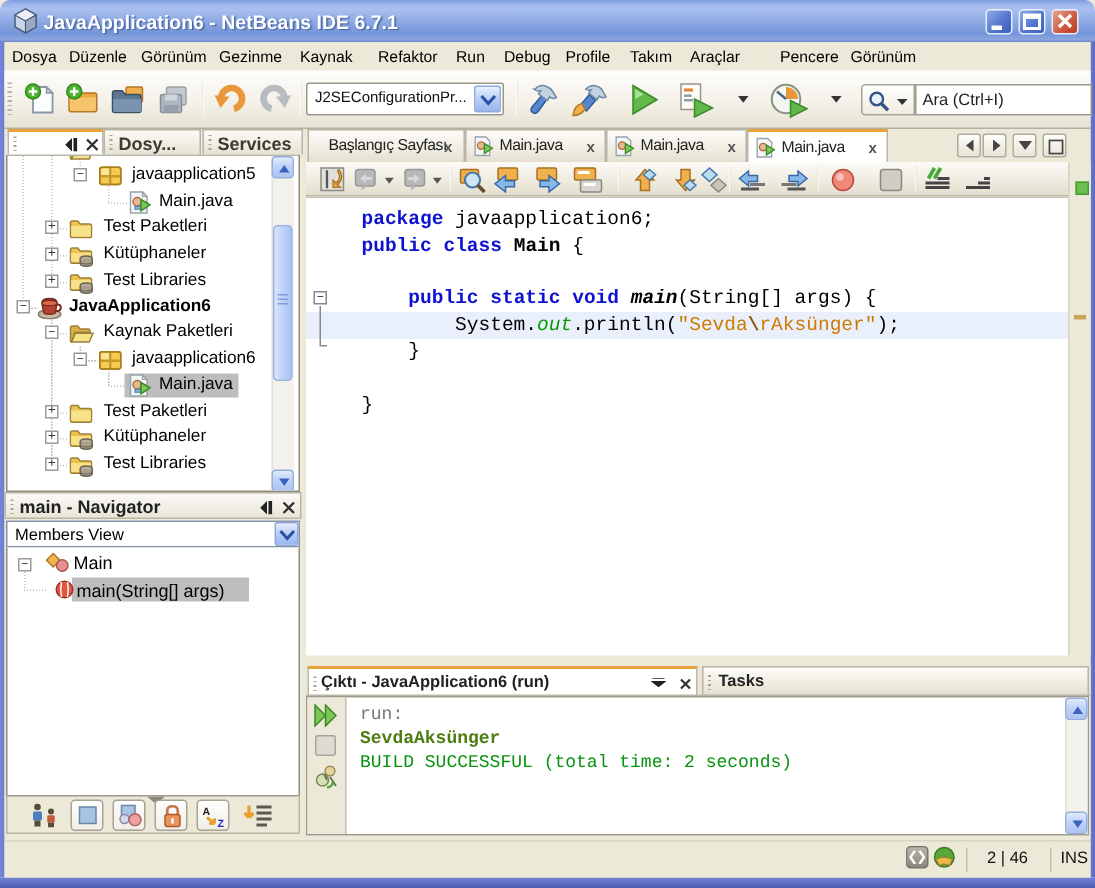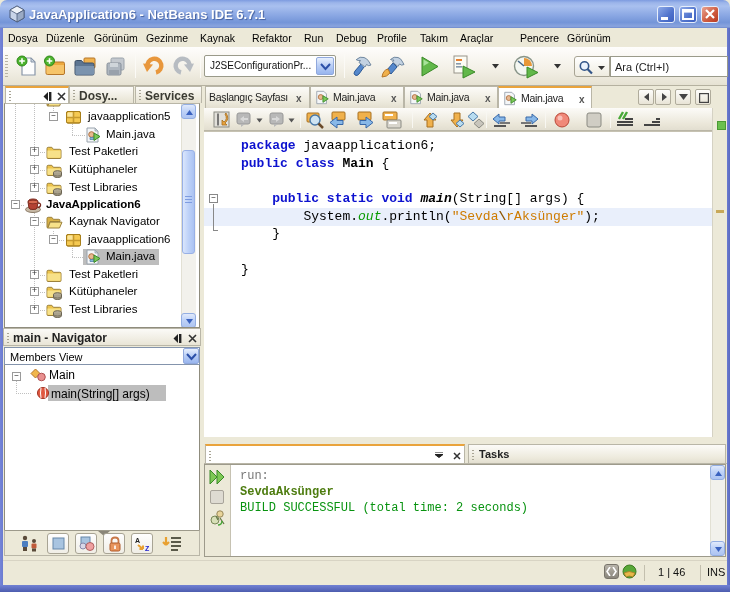--- a/index.html
+++ b/index.html
@@ -360,21 +360,21 @@
 <path d="M3 5 q0 -3 5 -3 q5 0 5 3 l-1 6 q0 1.5 -4 1.5 q-4 0 -4 -1.5z" fill="#b44233" stroke="#7a2a1e"></path>
 <ellipse cx="8" cy="5" rx="5" ry="1.8" fill="#d86a50" stroke="#7a2a1e" stroke-width="0.8"></ellipse>
 <path d="M13 6 q3 0 2.5 2.5 q-0.4 2 -3 2" fill="none" stroke="#7a2a1e" stroke-width="1.3"></path>
           </svg>
           <span class="abs" style="left:46px; top:94px; font-size:11.5px; font-weight:bold;">JavaApplication6</span>
       <div class="tog" style="left:30px; top:113px;">–</div>
           <svg class="abs" style="left:46px;top:111px;" width="17" height="14" viewBox="0 0 17 14">
 <path d="M1 12.5 V3.5 q0-1.2 1.2-1.2 h3.6 l1.6 2 h5.4 q1.2 0 1.2 1.2 v1 H4 L1.8 13z" fill="#d9b145" stroke="#9c813c"></path>
 <path d="M4.2 7.2 H16 L13.5 13 H1.8 z" fill="#f7e189" stroke="#9c813c"></path>
           </svg>
-          <span class="abs" style="left:69px; top:111px; font-size:11.5px; ">Kaynak Navigator</span>
+          <span class="abs" style="left:69px; top:111px; font-size:11.5px; ">Kaynak Paketleri</span>
       <div class="tog" style="left:49px; top:131px;">–</div>
           <svg class="abs" style="left:65px;top:128px;" width="17" height="16" viewBox="0 0 17 16">
 <rect x="1.5" y="2.5" width="14" height="11.5" rx="1.5" fill="#f5c952" stroke="#a87f1a"></rect>
 <rect x="2.5" y="3.5" width="5.5" height="4.5" fill="#fbe59a"></rect>
 <path d="M8.5 2.5 V14 M1.5 8.5 H15.5" stroke="#c79a2e" stroke-width="1.6"></path>
 <rect x="1.5" y="2.5" width="14" height="11.5" rx="1.5" fill="none" stroke="#a87f1a"></rect>
           </svg>
           <span class="abs" style="left:88px; top:129px; font-size:11.5px; ">javaapplication6</span>
       <div class="tsel" style="left:83px; top:145px; width:76px;"></div>
       <svg class="abs" style="left:85px;top:145px;" width="17" height="16" viewBox="0 0 17 16">
@@ -503,21 +503,21 @@
         <rect x="9" y="2" width="10" height="2" fill="#5a5a4a"></rect>
           <rect x="9" y="6" width="10" height="2" fill="#5a5a4a"></rect>
           <rect x="9" y="10" width="10" height="2" fill="#5a5a4a"></rect>
           <rect x="9" y="14" width="7" height="2" fill="#5a5a4a"></rect>
       </svg>
     </div>
   </div>
 
   <div id="right">
     <div class="etab" style="left:1px; width:105px;">
-        <span class="cap" style="left:3px;">Başlangıç Sayfası</span>
+        <span class="cap" style="left:13px;">Başlangıç Sayfası</span>
         <span class="cap tabx" style="left:90px;top:6px;">x</span>
       </div>
     <div class="etab" style="left:106px; width:94px;">
         <svg class="abs" style="left:4px;top:3px;" width="15" height="15" viewBox="0 0 17 16">
           <path d="M2 1 h8 l3 3 v11 h-11 z" fill="#f4f6f8" stroke="#98a2ac"></path>
           <circle cx="6.5" cy="7.5" r="2.8" fill="#e8b890" stroke="#b07040"></circle>
           <path d="M9 6 L15 9.5 L9 13.5 Z" fill="#7ac858" stroke="#3a8a28"></path>
         </svg>
         <span class="cap" style="left:22px;">Main.java</span>
         <span class="cap tabx" style="left:80px;top:6px;">x</span>
@@ -663,20 +663,21 @@
       <div class="abs" style="left:9px; top:98px; width:5px; height:1px; background:#888;"></div>
     </div>
     <div id="errstripe">
       <div class="abs" style="left:4px; top:13px; width:9px; height:9px; background:#6abf4e; border:1px solid #4a9a34;"></div>
       <div class="abs" style="left:3px; top:102px; width:8px; height:3px; background:#c8a858;"></div>
     </div>
 
     <div id="otabrow">
       <div class="otab active" style="left:1px; width:260px;">
         <div class="dots" style="position:absolute;left:3px;top:5px;width:2px;height:10px;background:repeating-linear-gradient(to bottom,#a8a494 0 1px,transparent 1px 3px);"></div>
+        <span class="abs" style="left:8px;top:3px;">Çıktı - JavaApplication6 (run)</span>
         <svg class="abs" style="left:228px;top:6px;" width="10" height="9">
             <path d="M1 0 h8 M1 2.5 L5 5.5 L9 2.5 Z" stroke="#222" fill="#222"></path>
           </svg>
         <svg class="abs" style="left:247px;top:6px;" width="8" height="8">
             <path d="M1 1 L7 7 M7 1 L1 7" stroke="#333" stroke-width="1.5"></path>
           </svg>
       </div>
       <div class="otab" style="left:264px; width:258px;">
         <div class="dots" style="position:absolute;left:3px;top:5px;width:2px;height:10px;background:repeating-linear-gradient(to bottom,#a8a494 0 1px,transparent 1px 3px);"></div>
         <span class="abs" style="left:10px;top:3px;">Tasks</span>
@@ -719,17 +720,17 @@
           <path d="M4 0 L1 4.5 L4 9 M7 0 L10 4.5 L7 9" stroke="#fff" stroke-width="1.6" fill="none"></path>
         </svg>
     </div>
     <div class="abs" style="left:619px; top:3px; width:15px; height:15px;">
       <svg width="15" height="15">
           <circle cx="7.5" cy="7.5" r="6.5" fill="#58a838" stroke="#3a7a20"></circle>
           <path d="M2 9 q5 -3 11 0 l-2 4 q-4 -2 -7 0z" fill="#e8b84a" stroke="#a8782a" stroke-width="0.8"></path>
         </svg>
     </div>
     <div class="ssep" style="left:641px;"></div>
-    <div class="abs" style="left:655px; top:5px;">1 | 46</div>
+    <div class="abs" style="left:655px; top:5px;">2 | 46</div>
     <div class="ssep" style="left:697px;"></div>
     <div class="abs" style="left:704px; top:5px;">INS</div>
   </div>
 </div>
 
 </body></html>

